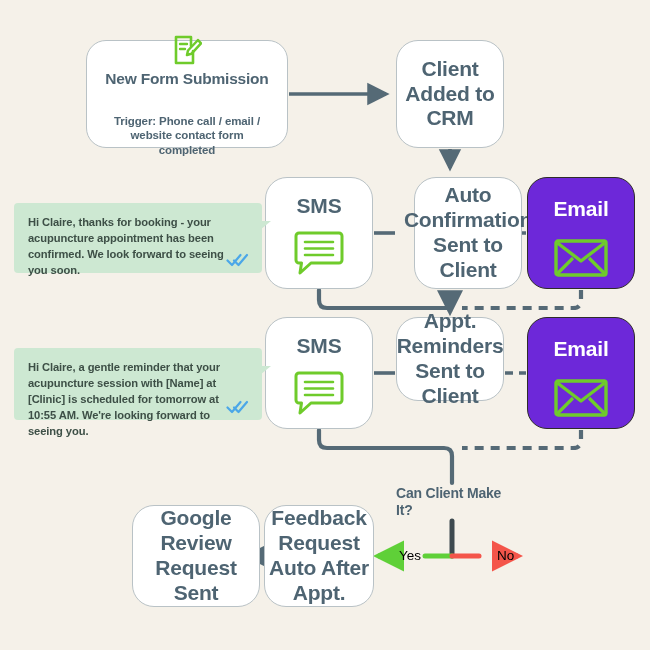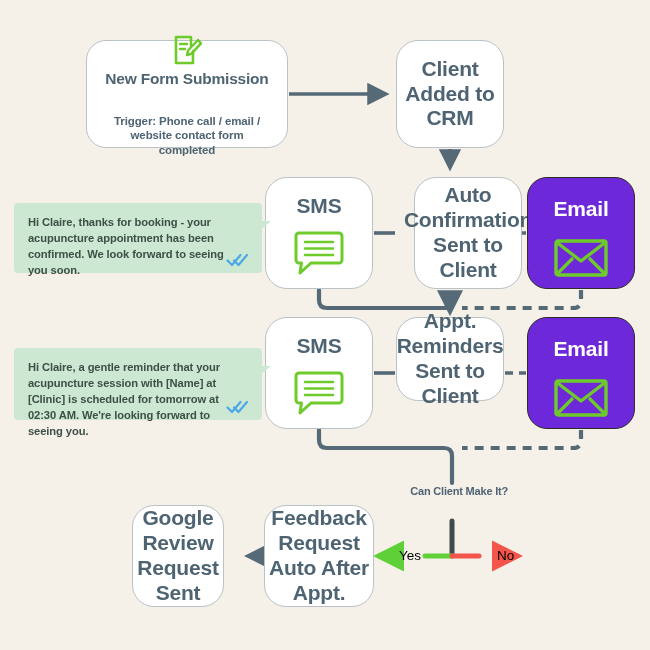--- a/index.html
+++ b/index.html
@@ -68,21 +68,21 @@
   #n-sms1 { left: 265px; top: 177px; width: 108px; height: 112px; justify-content: flex-start; padding-top: 16px; }
   #n-auto { left: 396px; top: 177px; width: 108px; height: 112px; margin-left: 18px; }
   #n-email1 { left: 527px; top: 177px; width: 108px; height: 112px; justify-content: flex-start; padding-top: 19px; border-radius: 20px; }
   
   #n-sms2 { left: 265px; top: 317px; width: 108px; height: 112px; justify-content: flex-start; padding-top: 16px; }
   #n-rem { left: 396px; top: 317px; width: 108px; height: 84px; }
   #n-email2 { left: 527px; top: 317px; width: 108px; height: 112px; justify-content: flex-start; padding-top: 19px; border-radius: 20px; }
   .msg-icon { margin-top: 11px; line-height: 0; }
   .mail-icon { margin-top: 14px; line-height: 0; }
   
-  #n-google { left: 132px; top: 505px; width: 92px; height: 102px; }
+  #n-google { left: 132px; top: 505px; width: 128px; height: 102px; }
   #n-feedback { left: 264px; top: 505px; width: 110px; height: 102px; }
   #n-reschedule { left: 526px; top: 498px; width: 110px; height: 114px; }
   
   .bubble {
     position: absolute;
     box-sizing: border-box;
     background: #cde8d2;
     border-radius: 4px;
     color: #3d4f46;
     font-size: 11.2px;
@@ -102,22 +102,22 @@
   }
   .ticks {
     position: absolute;
     right: 12px; bottom: 6px;
     line-height: 0;
   }
   
   #decision-label {
     position: absolute;
     left: 396px; top: 485px; width: 112px;
-    text-align: right;
-    font-size: 11px;
+    text-align: left;
+    font-size: 14px;
     font-weight: bold;
     color: #4e6472;
     line-height: 1.2;
     letter-spacing: -0.2px;
   }
   .branch-text {
     position: absolute;
     font-size: 13.5px;
     color: #000000;
     font-weight: normal;
@@ -255,21 +255,21 @@
     <span class="ticks">
       <svg width="24" height="14" viewBox="0 0 24 14">
         <path d="M1.5,7.5 L6,12 L14.5,2" fill="none" stroke="#4ba7e8" stroke-width="2.2" stroke-linecap="round" stroke-linejoin="round"></path>
         <path d="M8,7.5 L12.5,12 L21,2" fill="none" stroke="#4ba7e8" stroke-width="2.2" stroke-linecap="round" stroke-linejoin="round"></path>
       </svg>
     </span>
     <span class="bubble-tail"></span>
   </div>
 
   <div class="bubble" id="b2">
-    <span>Hi Claire, a gentle reminder that your acupuncture session with [Name] at [Clinic] is scheduled for tomorrow at 02:30 AM. We're looking forward to seeing you.</span>
+    <span>Hi Claire, a gentle reminder that your acupuncture session with [Name] at [Clinic] is scheduled for tomorrow at 10:55 AM. We're looking forward to seeing you.</span>
     <span class="ticks">
       <svg width="24" height="14" viewBox="0 0 24 14">
         <path d="M1.5,7.5 L6,12 L14.5,2" fill="none" stroke="#4ba7e8" stroke-width="2.2" stroke-linecap="round" stroke-linejoin="round"></path>
         <path d="M8,7.5 L12.5,12 L21,2" fill="none" stroke="#4ba7e8" stroke-width="2.2" stroke-linecap="round" stroke-linejoin="round"></path>
       </svg>
     </span>
     <span class="bubble-tail"></span>
   </div>
 
   <div id="decision-label">Can Client Make It?</div>

